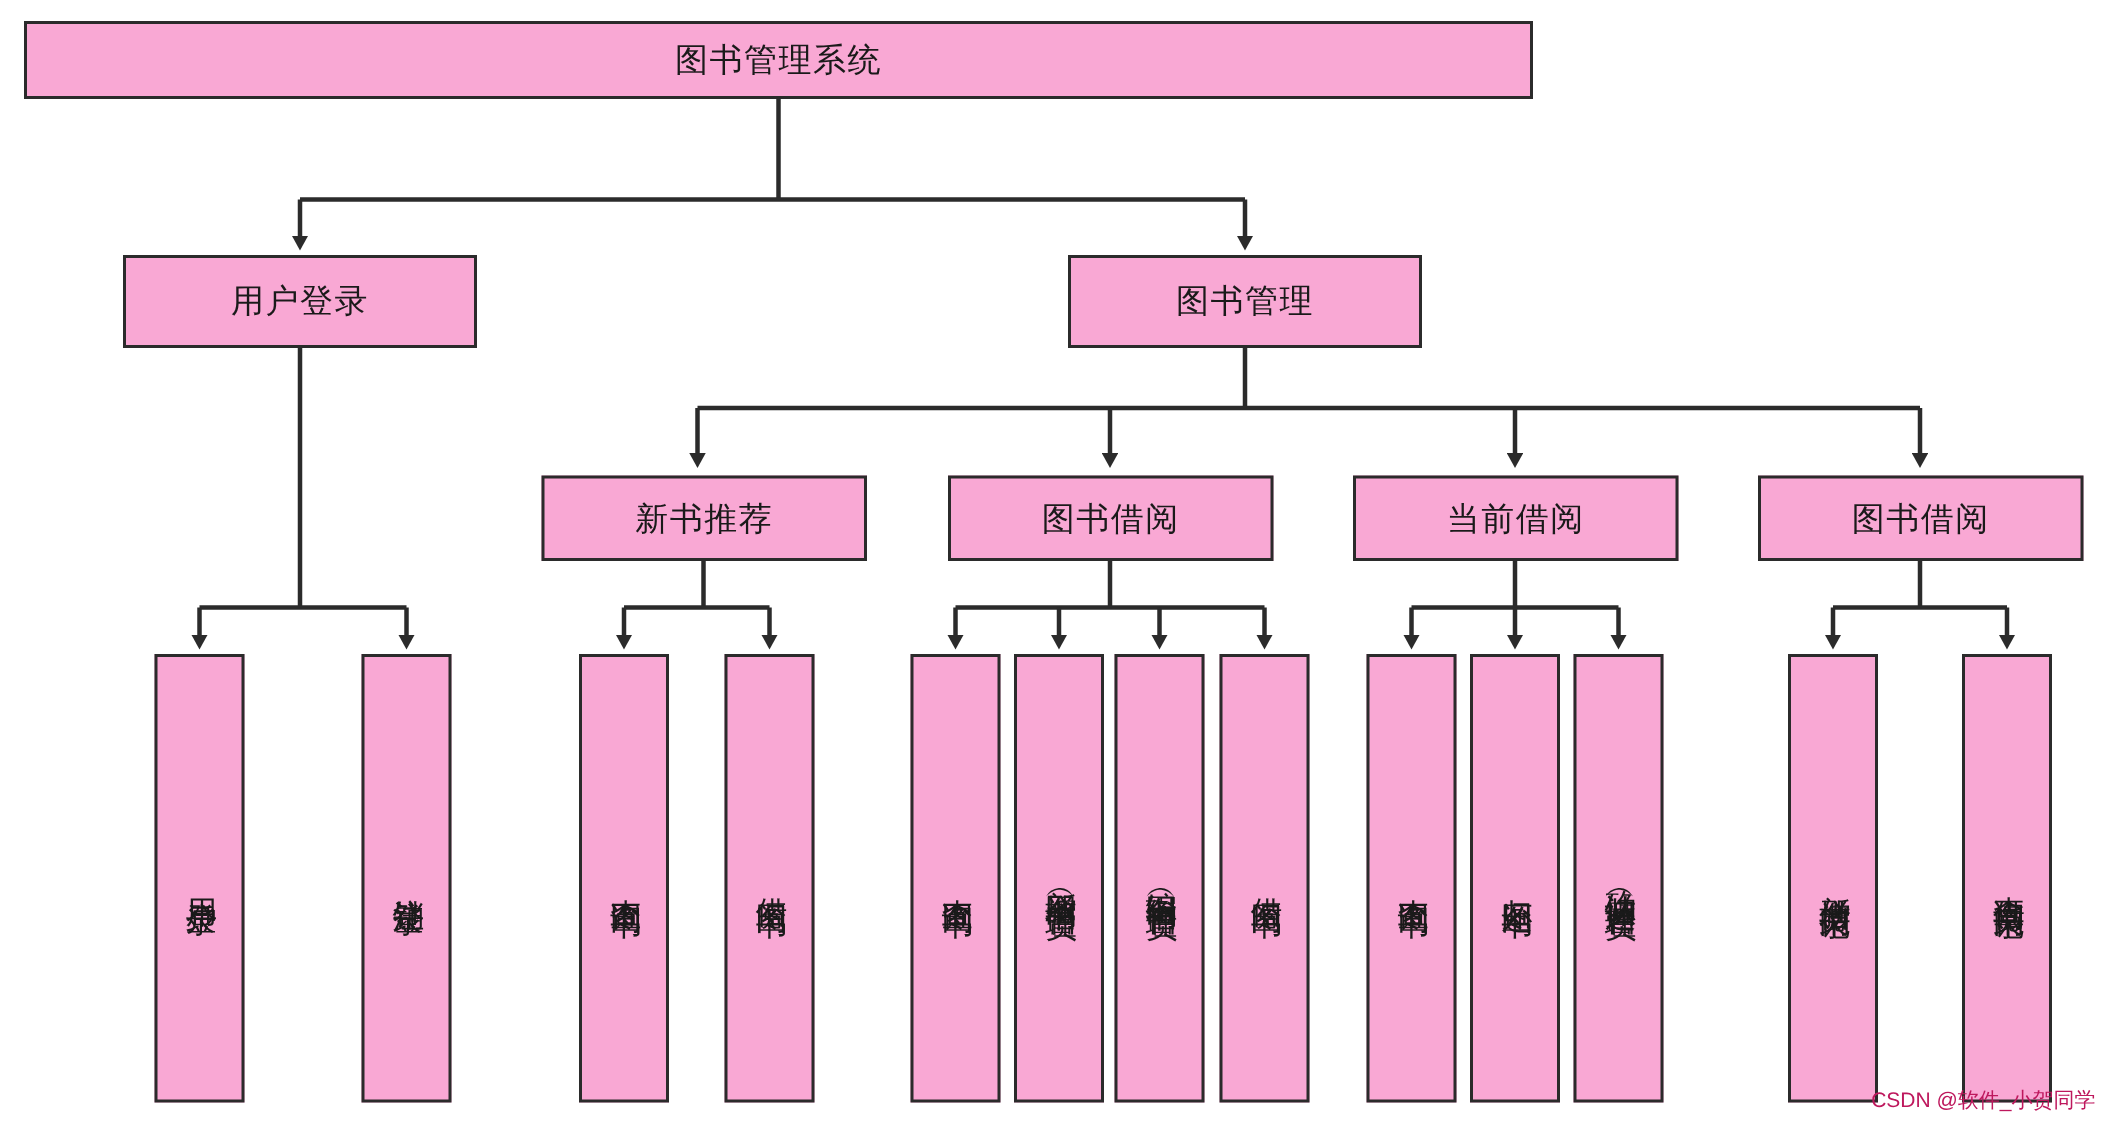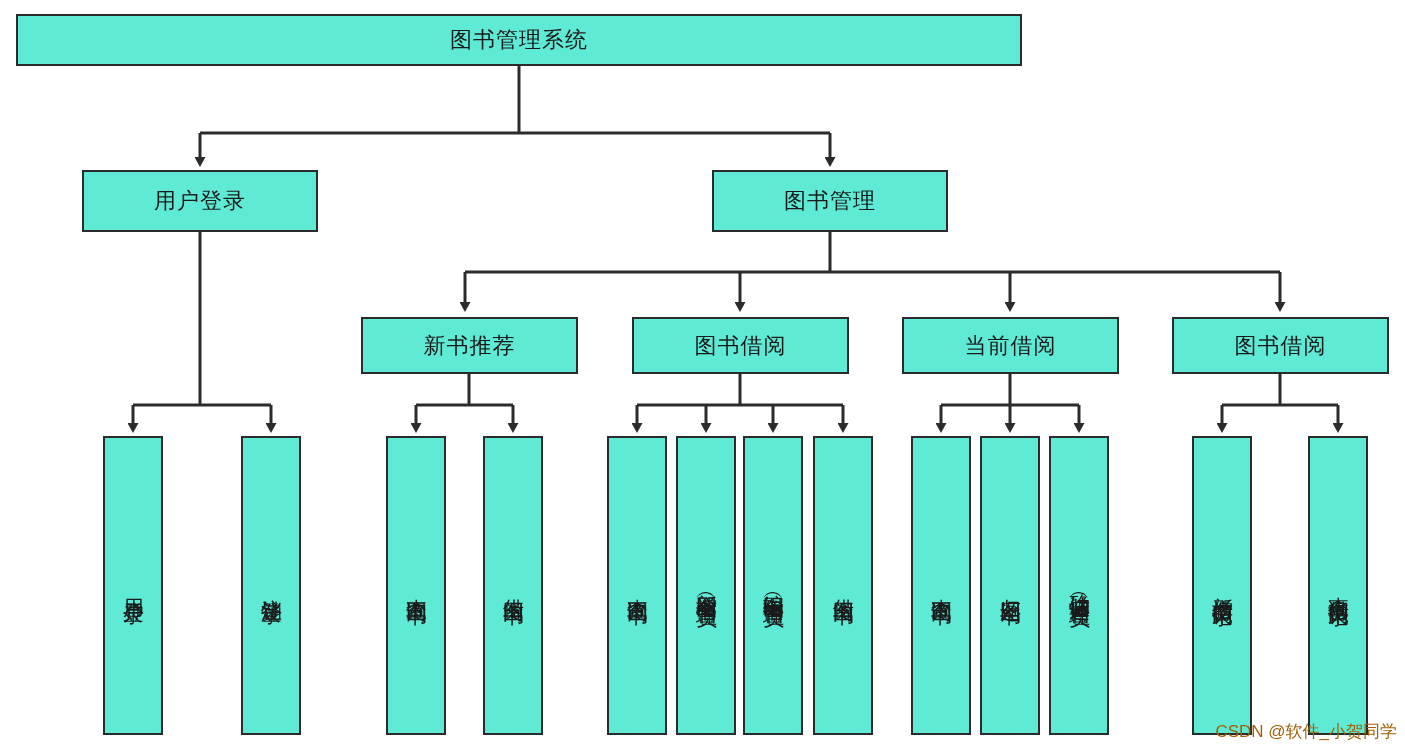--- a/index.html
+++ b/index.html
@@ -14,21 +14,21 @@
     position: relative;
     width: 1405px;
     height: 747px;
     background: #ffffff;
     overflow: hidden;
   }
   .node {
     position: absolute;
     box-sizing: border-box;
     border: 2px solid #2b2b2b;
-    background: #5eead4;
+    background: #f9a8d4;
     display: flex;
     align-items: center;
     justify-content: center;
     color: #1a1a1a;
     z-index: 3;
   }
   .node.horiz {
     font-size: 22px;
     letter-spacing: 1px;
   }
@@ -52,22 +52,22 @@
     top: 0;
     width: 1405px;
     height: 747px;
     z-index: 1;
     pointer-events: none;
   }
   .watermark {
     position: absolute;
     right: 8px;
     bottom: 4px;
-    font-size: 17px;
-    color: #a16207;
+    font-size: 14px;
+    color: #be185d;
     z-index: 6;
     white-space: nowrap;
   }
 </style>
 </head>
 <body>
 
 <div id="canvas">
 
   <svg id="wires" viewBox="0 0 1405 747">

